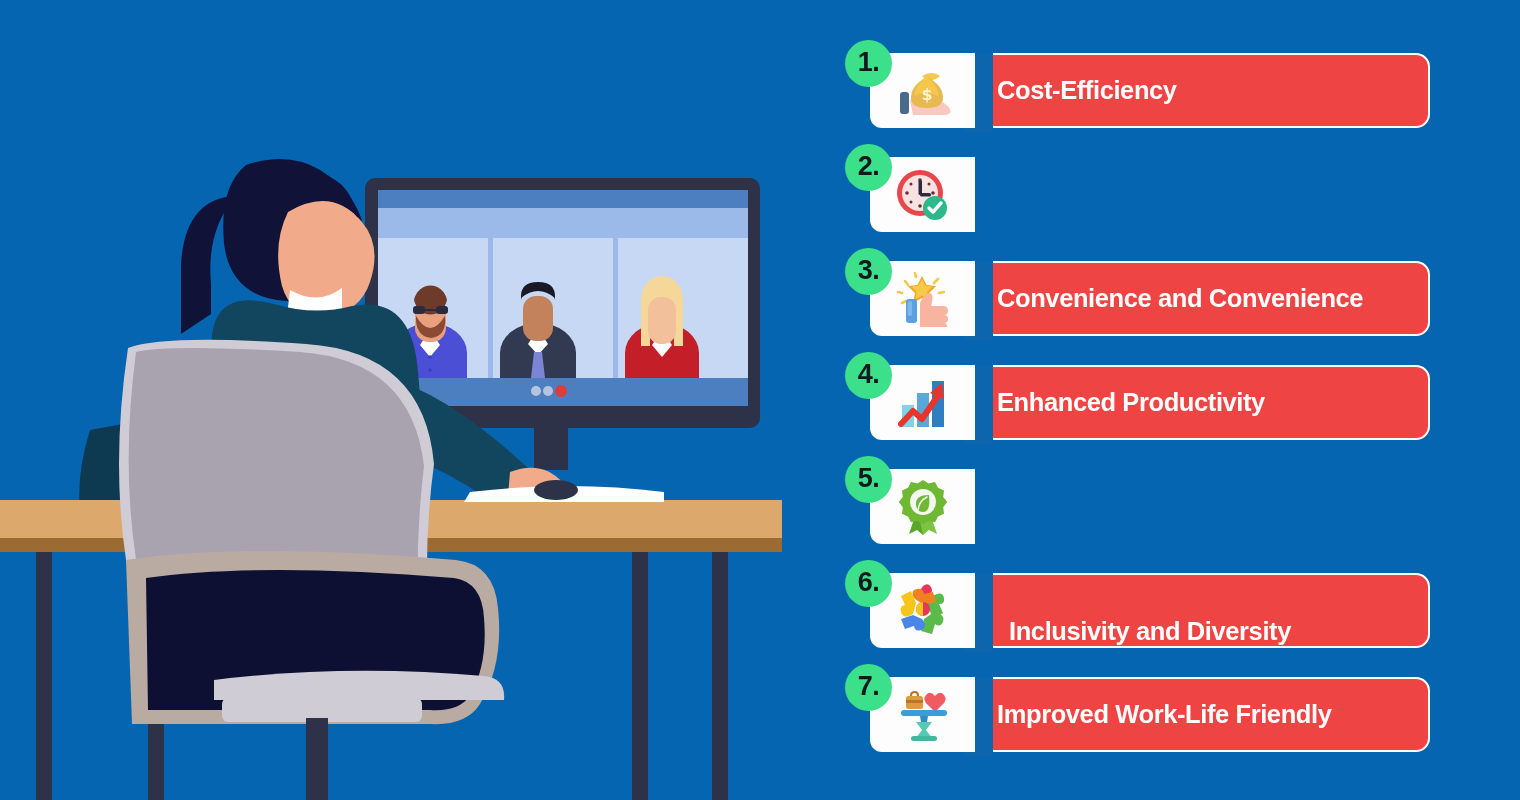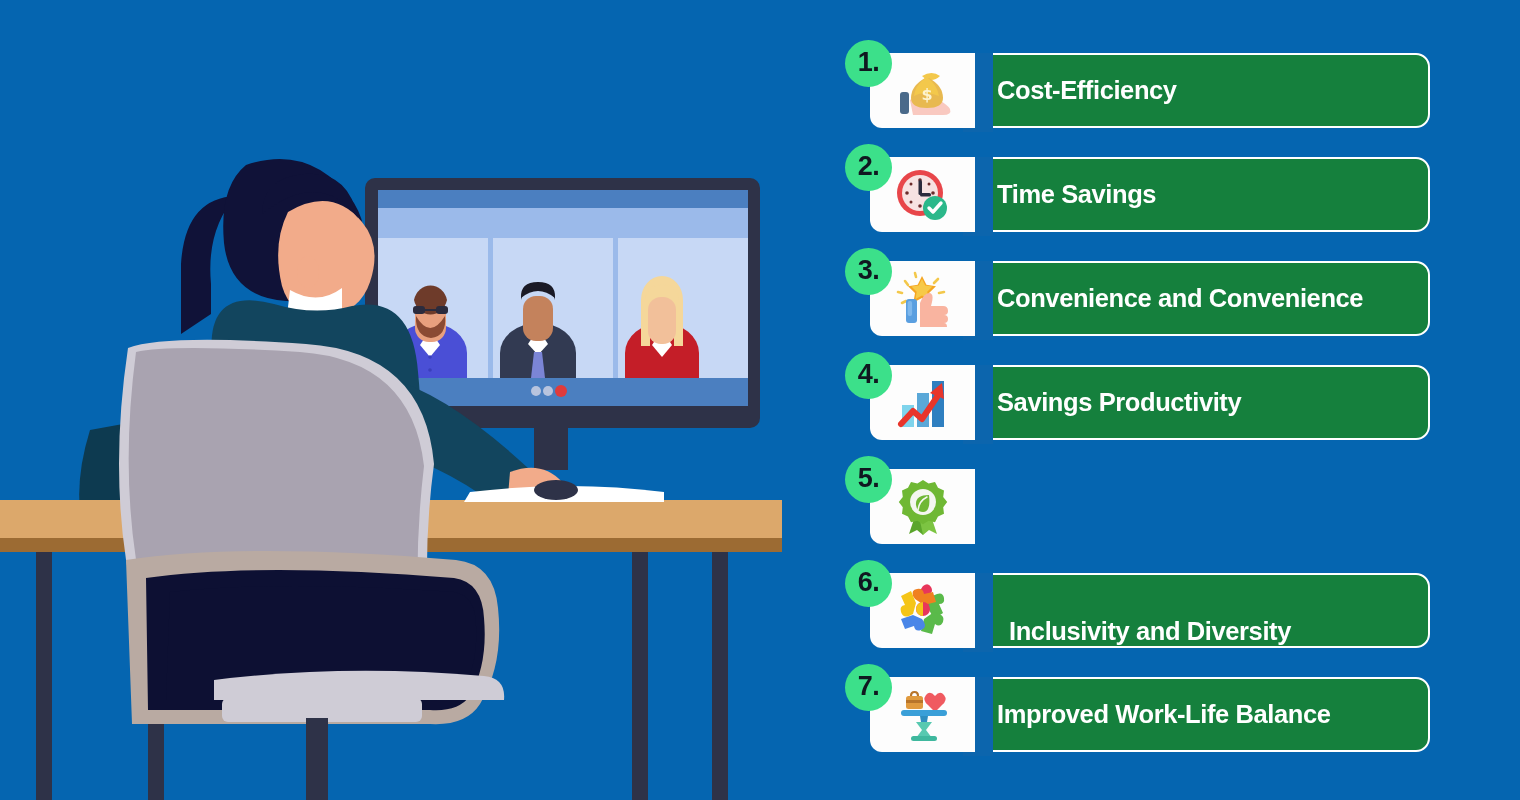--- a/index.html
+++ b/index.html
@@ -37,21 +37,21 @@
     width:105px; height:75px;
     background:#fdfdfd;
     border-top-left-radius:12px; border-bottom-left-radius:12px;
     display:flex; align-items:center; justify-content:center;
     z-index:2;
   }
   .iconpanel svg { display:block; }
   .textcard {
     position:absolute; left:130px; top:13px;
     width:455px; height:75px;
-    background:#15803d;
+    background:#ef4444;
     border:2px solid #ffffff;
     border-radius:14px;
     display:flex; align-items:center;
     z-index:1;
   }
   .textcard .label {
     color:#ffffff; font-size:25.5px; font-weight:bold;
     letter-spacing:-0.4px; white-space:nowrap;
     padding-left:20px;
   }
@@ -192,23 +192,20 @@
         <circle cx="17" cy="17" r="1.5" fill="#6b2b2b"></circle>
         <circle cx="35" cy="17" r="1.5" fill="#6b2b2b"></circle>
         <circle cx="17" cy="35" r="1.5" fill="#6b2b2b"></circle>
         <circle cx="35" cy="35" r="1.5" fill="#6b2b2b"></circle>
         <rect x="24.5" y="13" width="3.5" height="15" rx="1.6" fill="#2b2b3d"></rect>
         <rect x="26" y="26" width="11" height="3.5" rx="1.6" fill="#2b2b3d"></rect>
         <circle cx="41" cy="41" r="12" fill="#2bb88a"></circle>
         <path d="M35 41 l4 4 l8 -9" stroke="#ffffff" stroke-width="3.4" fill="none" stroke-linecap="round" stroke-linejoin="round"></path>
       </svg>
     </div>
-    <div class="textcard">
-      <span class="label">Time Savings</span>
-    </div>
   </div>
 
   <div class="row" style="top:208px;">
     <div class="badge">
       <span>3.</span>
     </div>
     <div class="iconpanel">
       <svg width="58" height="56" viewBox="0 0 58 56">
         <g stroke="#f3c84b" stroke-width="2.6" stroke-linecap="round">
           <line x1="14" y1="14" x2="11" y2="10"></line>
@@ -237,21 +234,21 @@
     <div class="iconpanel">
       <svg width="58" height="56" viewBox="0 0 58 56">
         <rect x="8" y="30" width="12" height="22" fill="#7fd4ec"></rect>
         <rect x="23" y="18" width="12" height="34" fill="#5aa8d8"></rect>
         <rect x="38" y="6" width="12" height="46" fill="#2f7fc0"></rect>
         <path d="M7 49 l12 -13 l9 8 l15 -22" stroke="#e8352b" stroke-width="6" fill="none" stroke-linecap="round" stroke-linejoin="round"></path>
         <path d="M48 8 l2 16 l-14 -6 z" fill="#e8352b"></path>
       </svg>
     </div>
     <div class="textcard">
-      <span class="label">Savings Productivity</span>
+      <span class="label">Enhanced Productivity</span>
     </div>
   </div>
 
   <div class="row" style="top:416px;">
     <div class="badge">
       <span>5.</span>
     </div>
     <div class="iconpanel">
       <svg width="56" height="58" viewBox="0 0 56 58">
         <path d="M20 38 l-6 18 l8 -4 l6 5 l4 -19 z" fill="#5aa52b"></path>
@@ -297,17 +294,17 @@
         <rect x="13" y="14" width="17" height="3" fill="#b8752a"></rect>
         <path d="M18 10 q0 -4 3.5 -4 q3.5 0 3.5 4" stroke="#b8752a" stroke-width="2.2" fill="none"></path>
         <path d="M42 10 q5 -6 9 -1 q4 5 -2 10 l-7 7 l-7 -7 q-6 -5 -2 -10 q4 -5 9 1 z" fill="#f05a60"></path>
         <rect x="8" y="24" width="46" height="6" rx="3" fill="#3a9fd8"></rect>
         <path d="M27 30 l8 0 l-1 6 l-6 0 z" fill="#2f8ec0"></path>
         <path d="M23 36 l16 0 l-6 8 l6 8 l-16 0 l6 -8 z" fill="#57c9b0"></path>
         <rect x="18" y="50" width="26" height="5" rx="2.5" fill="#3fb89e"></rect>
       </svg>
     </div>
     <div class="textcard">
-      <span class="label">Improved Work-Life Balance</span>
+      <span class="label">Improved Work-Life Friendly</span>
     </div>
   </div>
 
 </div>
 
 </body></html>

